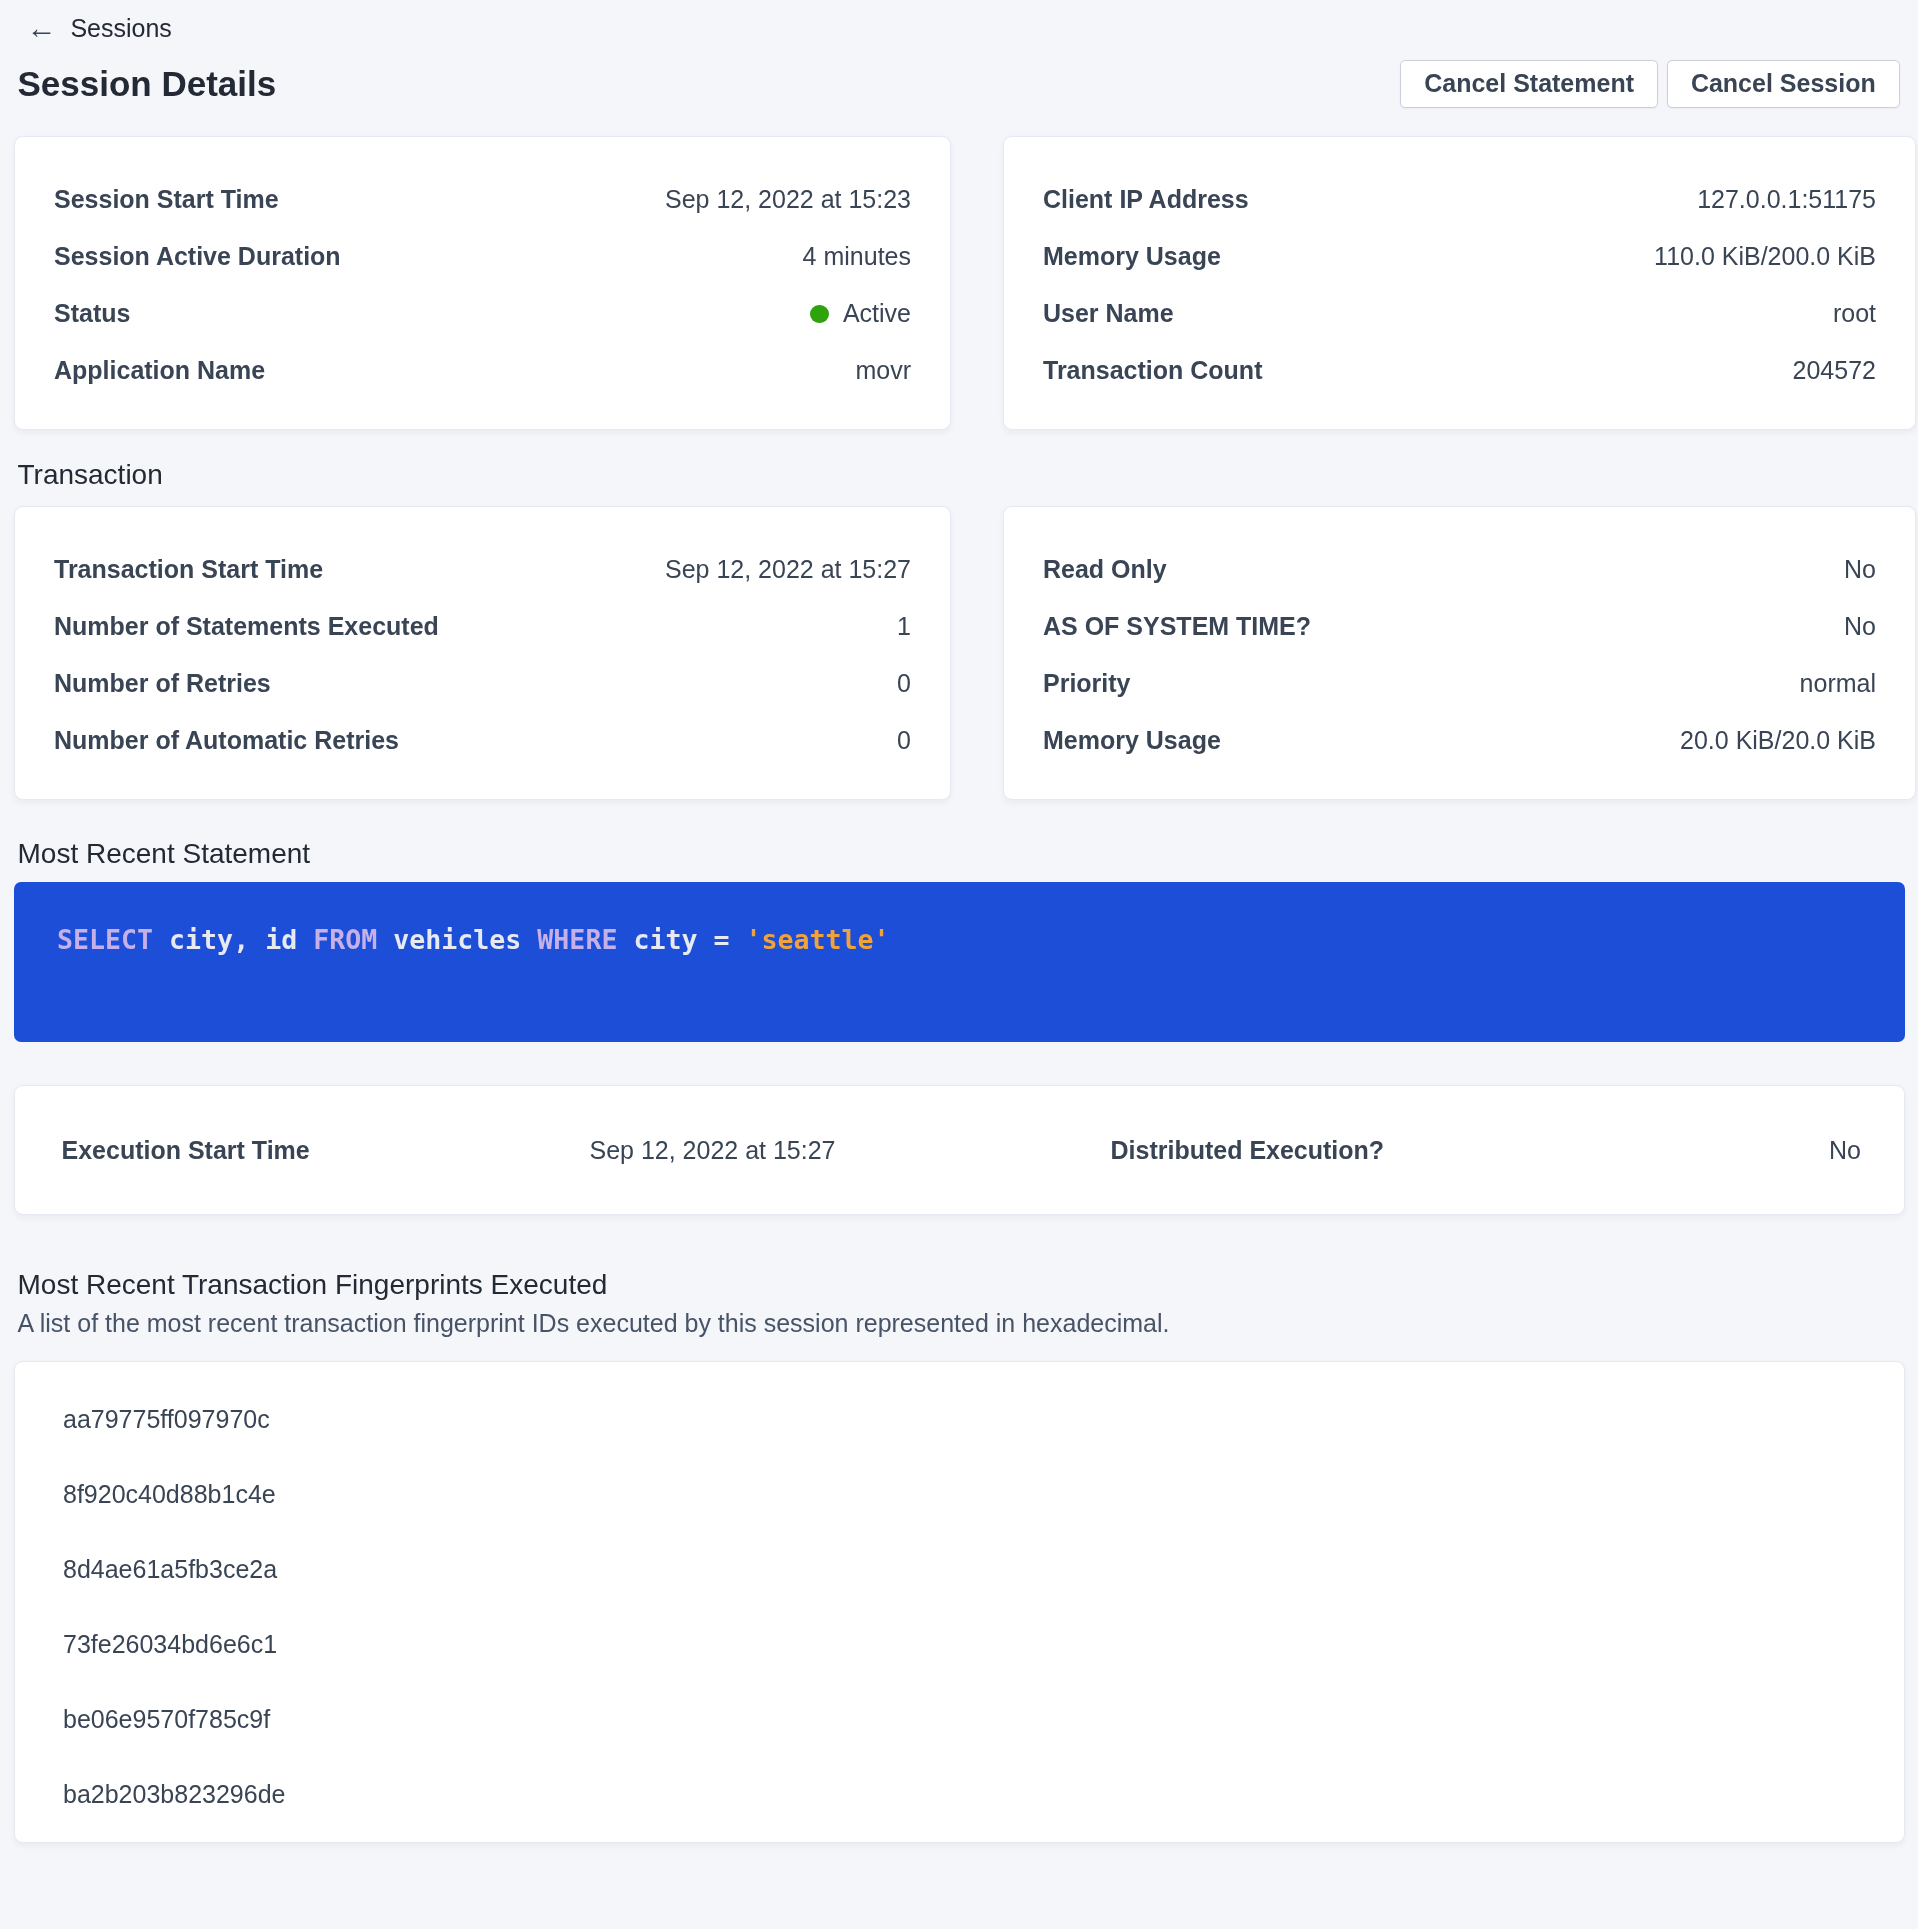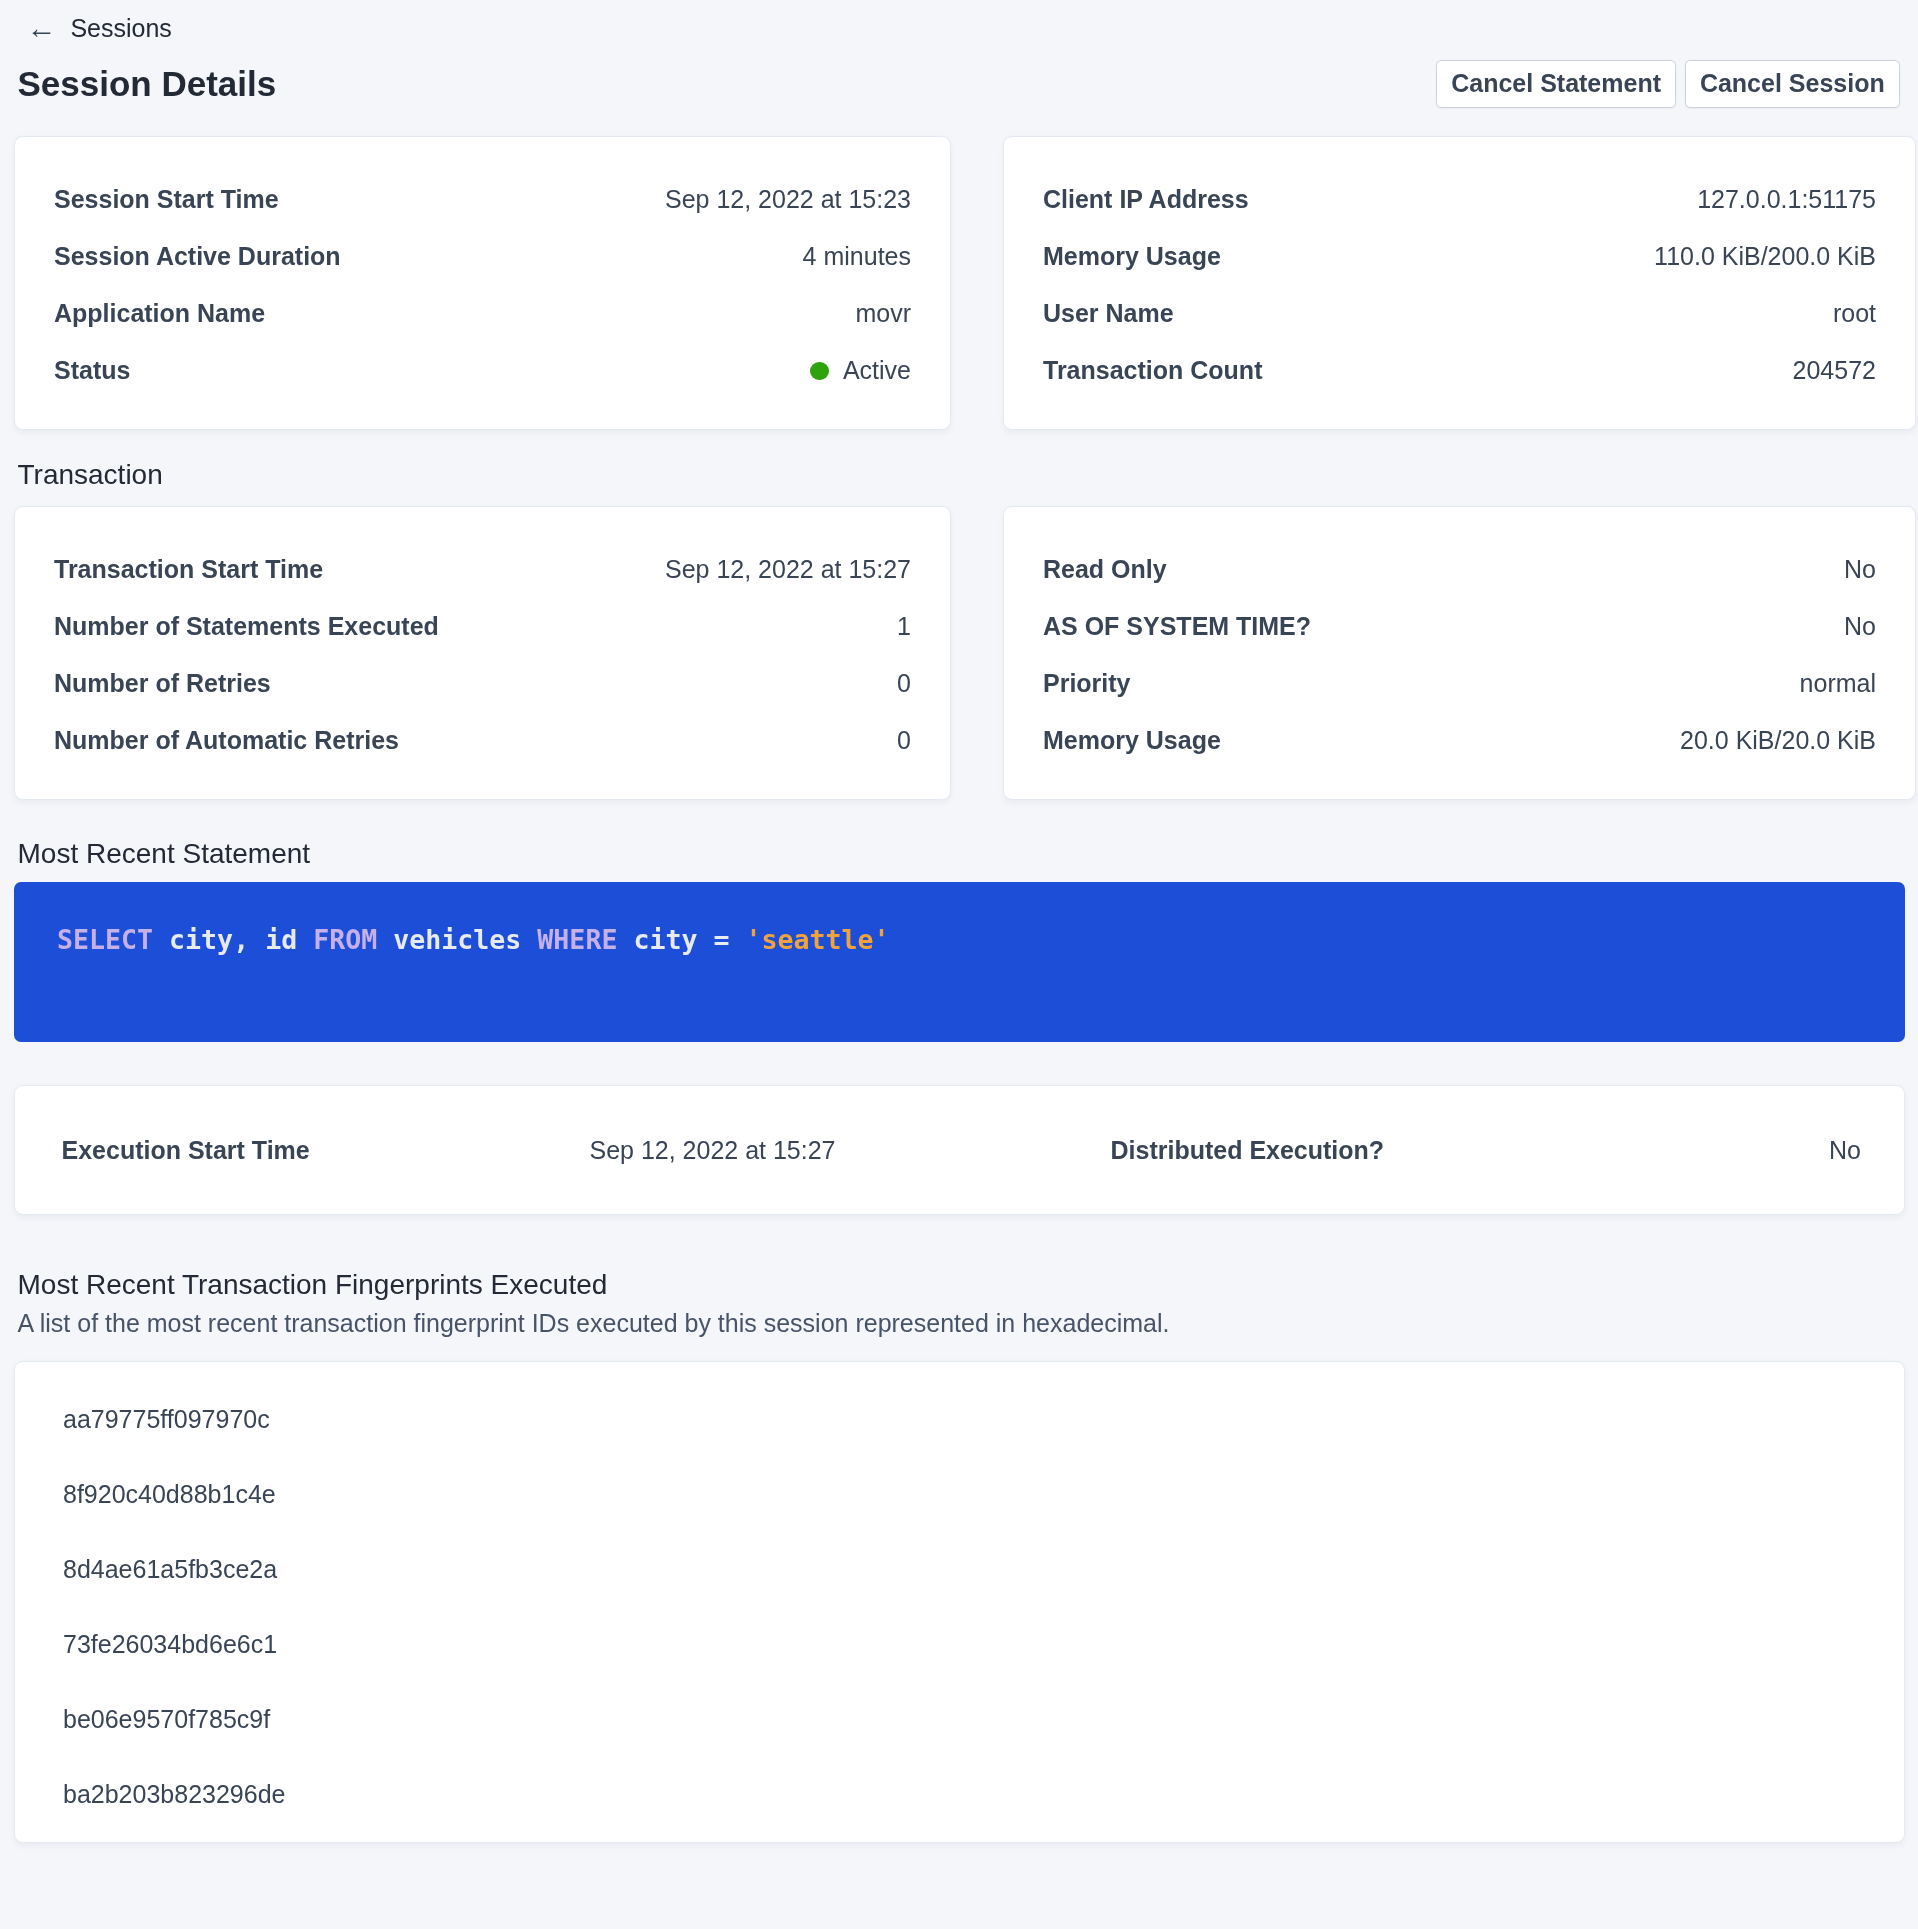--- a/index.html
+++ b/index.html
@@ -19,21 +19,21 @@
     margin-left: 12.4px; height: 35px;
     font-size: 25px; color: #242a35; text-decoration: none; cursor: pointer;
   }
   .back-arrow { font-size: 30px; line-height: 30px; color: #394455; }
 
   
   .header-row { display: flex; justify-content: space-between; align-items: center; margin-top: 14px; padding: 0 5.3px 0 3.5px; }
   h1.page-title { font-size: 35px; font-weight: 700; color: #242a35; }
   .actions { display: flex; gap: 8.9px; }
   .btn {
-    height: 48px; padding: 0 14px;
+    height: 48px; padding: 0 23px;
     font-family: inherit; font-size: 25px; font-weight: 700; color: #394455;
     background: #ffffff; border: 0.9px solid #c9cfdb; border-radius: 5.3px;
     cursor: pointer; box-shadow: 0 0.9px 1.8px rgba(33,43,66,0.05);
   }
 
   
   .grid { display: grid; grid-template-columns: 937px 913px; gap: 52px; align-items: start; margin-top: 28px; }
   .card {
     background: #fff; border: 0.9px solid #e4e9f2; border-radius: 8.9px;
     box-shadow: 0 2.7px 6.2px rgba(33,43,66,0.05);
@@ -107,27 +107,27 @@
           <span class="value"><span class="value-text">Sep 12, 2022 at 15:23</span></span>
         </div>
 
         <div class="row">
           <span class="label">Session Active Duration</span>
           <span class="value"><span class="value-text">4 minutes</span></span>
         </div>
 
 
         <div class="row">
+          <span class="label">Status</span>
+          <span class="value type-status"><span class="status-dot"></span><span class="value-text">Active</span></span>
+        </div>
+
+        <div class="row">
           <span class="label">Application Name</span>
           <span class="value"><span class="value-text">movr</span></span>
-        </div>
-
-        <div class="row">
-          <span class="label">Status</span>
-          <span class="value type-status"><span class="status-dot"></span><span class="value-text">Active</span></span>
         </div>
       </div>
     <div class="card summary-card">
 
         <div class="row">
           <span class="label">Client IP Address</span>
           <span class="value"><span class="value-text">127.0.0.1:51175</span></span>
         </div>
 
         <div class="row">

